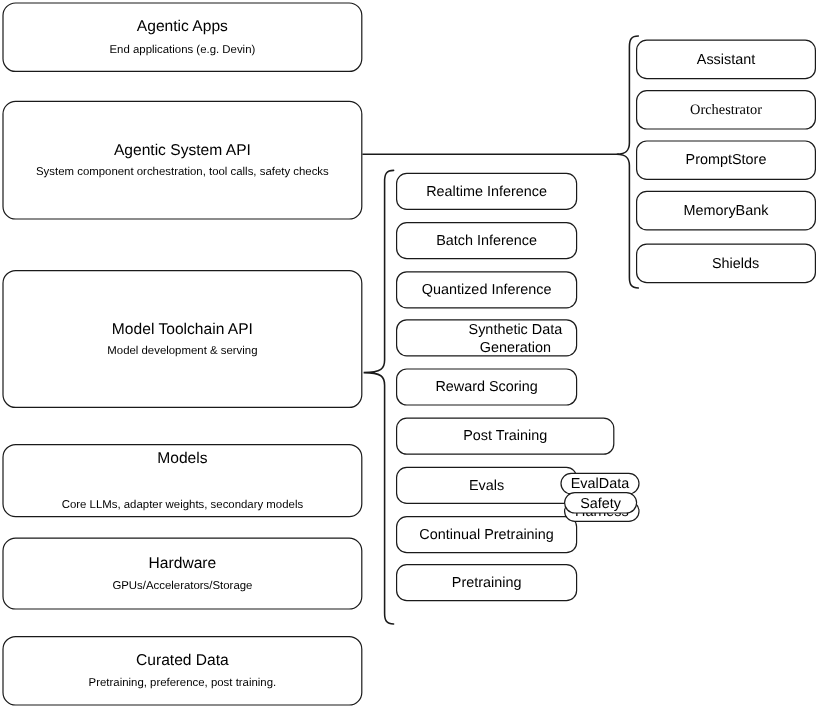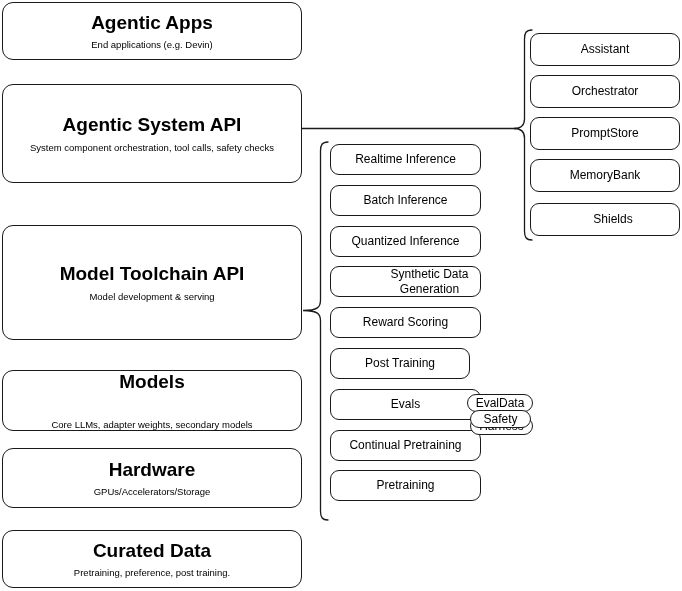--- a/index.html
+++ b/index.html
@@ -34,21 +34,21 @@
   }
   .box .title {
     font-size: 13px;
     color: #000;
   }
   .box .subtitle {
     font-size: 9.5px;
     color: #000;
     margin-top: 5px;
   }
-  .layer-box .title { font-size: 19px; font-weight: bold; }
+  .layer-box .title { font-size: 13px; }
   .mid-box {
     border-radius: 9px;
     border-width: 1.2px;
   }
   .mid-box .title { font-size: 12px; }
   .right-box {
     border-radius: 9px;
     border-width: 1.2px;
   }
   .right-box .title { font-size: 12px; }
@@ -144,21 +144,21 @@
   </div>
   <div class="box mid-box" style="left:330px; top:226px; width:151px; height:31px;">
     <span class="title">Quantized Inference</span>
   </div>
   <div class="box mid-box" style="left:330px; top:266px; width:151px; height:31px;padding-left:48px;">
     <span class="title">Synthetic Data Generation</span>
   </div>
   <div class="box mid-box" style="left:330px; top:307px; width:151px; height:31px;">
     <span class="title">Reward Scoring</span>
   </div>
-  <div class="box mid-box" style="left:330px; top:348px; width:140px; height:31px;">
+  <div class="box mid-box" style="left:330px; top:348px; width:182px; height:31px;">
     <span class="title">Post Training</span>
   </div>
   <div class="box mid-box" style="left:330px; top:389px; width:151px; height:31px;">
     <span class="title">Evals</span>
   </div>
   <div class="box mid-box" style="left:330px; top:430px; width:151px; height:31px;">
     <span class="title">Continual Pretraining</span>
   </div>
   <div class="box mid-box" style="left:330px; top:470px; width:151px; height:31px;">
     <span class="title">Pretraining</span>
@@ -170,21 +170,21 @@
   <div class="pill" style="left:467px; top:394px; width:66px; height:18px;">
     <span>EvalData</span>
   </div>
   <div class="pill" style="left:470px; top:410px; width:61px; height:18px;">
     <span>Safety</span>
   </div>
 
   <div class="box right-box" style="left:530px; top:33px; width:150px; height:33px;">
     <span class="title">Assistant</span>
   </div>
-  <div class="box right-box" style="left:530px; top:75px; width:150px; height:33px;">
+  <div class="box right-box" style="left:530px; top:75px; width:150px; height:33px;font-family:Liberation Serif, serif;">
     <span class="title">Orchestrator</span>
   </div>
   <div class="box right-box" style="left:530px; top:117px; width:150px; height:33px;">
     <span class="title">PromptStore</span>
   </div>
   <div class="box right-box" style="left:530px; top:159px; width:150px; height:33px;">
     <span class="title">MemoryBank</span>
   </div>
   <div class="box right-box" style="left:530px; top:203px; width:150px; height:33px;padding-left:16px;">
     <span class="title">Shields</span>

